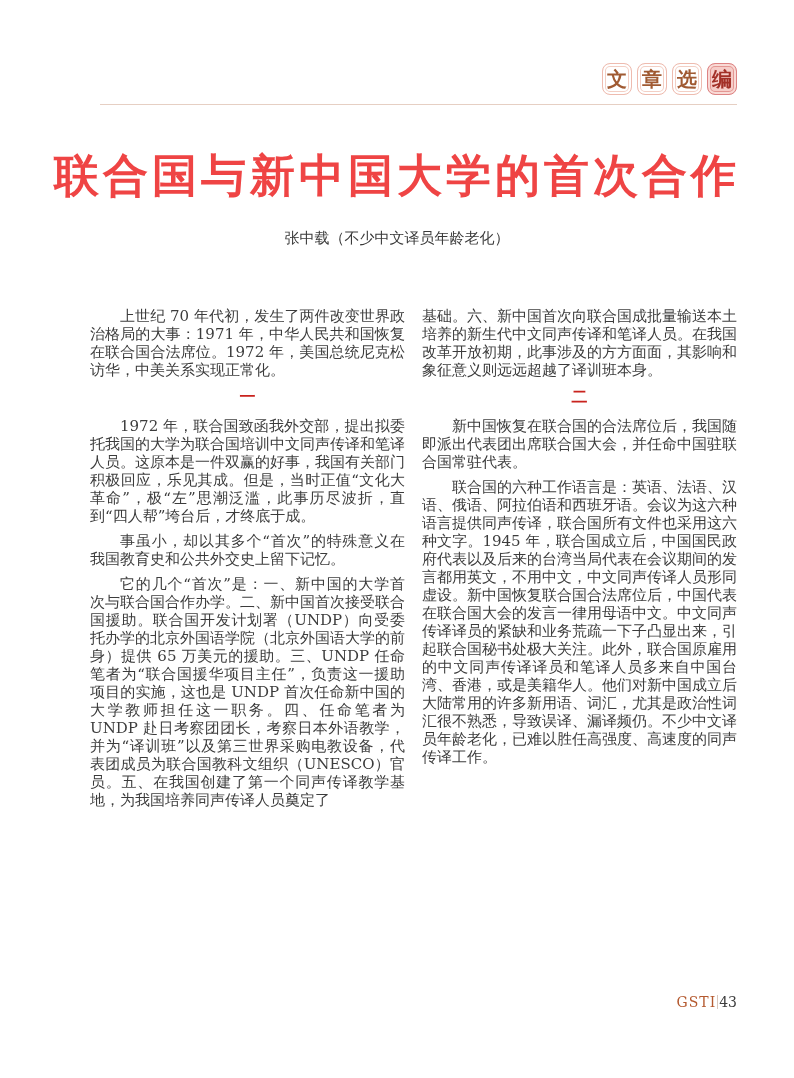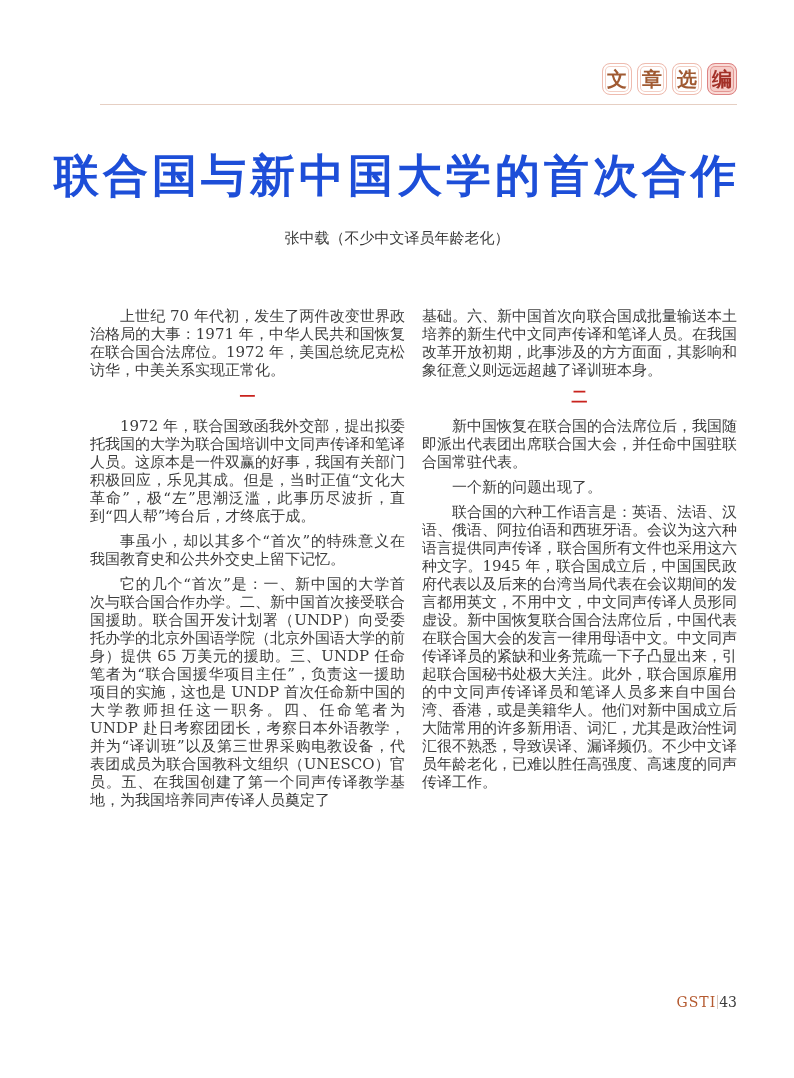--- a/index.html
+++ b/index.html
@@ -57,21 +57,21 @@
   
   .title {
     position: absolute;
     top: 146px;
     left: 50px;
     width: 694px;
     text-align: center;
     font-size: 45px;
     font-weight: bold;
     letter-spacing: 4px;
-    color: #1d4ed8;
+    color: #ef4444;
     font-family: Liberation Serif, serif;
   }
   .byline {
     position: absolute;
     top: 229px;
     left: 50px;
     width: 694px;
     text-align: center;
     font-size: 15px;
     color: #3a3a3a;
@@ -155,21 +155,20 @@
       <p class="para section-marker">一</p>
       <p class="para">1972 年，联合国致函我外交部，提出拟委托我国的大学为联合国培训中文同声传译和笔译人员。这原本是一件双赢的好事，我国有关部门积极回应，乐见其成。但是，当时正值“文化大革命”，极“左”思潮泛滥，此事历尽波折，直到“四人帮”垮台后，才终底于成。</p>
       <p class="para">事虽小，却以其多个“首次”的特殊意义在我国教育史和公共外交史上留下记忆。</p>
       <p class="para">它的几个“首次”是：一、新中国的大学首次与联合国合作办学。二、新中国首次接受联合国援助。联合国开发计划署（UNDP）向受委托办学的北京外国语学院（北京外国语大学的前身）提供 65 万美元的援助。三、UNDP 任命笔者为“联合国援华项目主任”，负责这一援助项目的实施，这也是 UNDP 首次任命新中国的大学教师担任这一职务。四、任命笔者为 UNDP 赴日考察团团长，考察日本外语教学，并为“译训班”以及第三世界采购电教设备，代表团成员为联合国教科文组织（UNESCO）官员。五、在我国创建了第一个同声传译教学基地，为我国培养同声传译人员奠定了</p>
     </div>
 
     <div class="col">
       <p class="para no-indent">基础。六、新中国首次向联合国成批量输送本土培养的新生代中文同声传译和笔译人员。在我国改革开放初期，此事涉及的方方面面，其影响和象征意义则远远超越了译训班本身。</p>
       <p class="para section-marker">二</p>
       <p class="para">新中国恢复在联合国的合法席位后，我国随即派出代表团出席联合国大会，并任命中国驻联合国常驻代表。</p>
-      <p class="para">一个新的问题出现了。</p>
       <p class="para">联合国的六种工作语言是：英语、法语、汉语、俄语、阿拉伯语和西班牙语。会议为这六种语言提供同声传译，联合国所有文件也采用这六种文字。1945 年，联合国成立后，中国国民政府代表以及后来的台湾当局代表在会议期间的发言都用英文，不用中文，中文同声传译人员形同虚设。新中国恢复联合国合法席位后，中国代表在联合国大会的发言一律用母语中文。中文同声传译译员的紧缺和业务荒疏一下子凸显出来，引起联合国秘书处极大关注。此外，联合国原雇用的中文同声传译译员和笔译人员多来自中国台湾、香港，或是美籍华人。他们对新中国成立后大陆常用的许多新用语、词汇，尤其是政治性词汇很不熟悉，导致误译、漏译频仍。不少中文译员年龄老化，已难以胜任高强度、高速度的同声传译工作。</p>
     </div>
 
   </div>
 
   <div class="footer">
     <span class="footer-journal">GSTI</span>
     <span class="footer-divider"></span>
     <span class="footer-page">43</span>
   </div>

